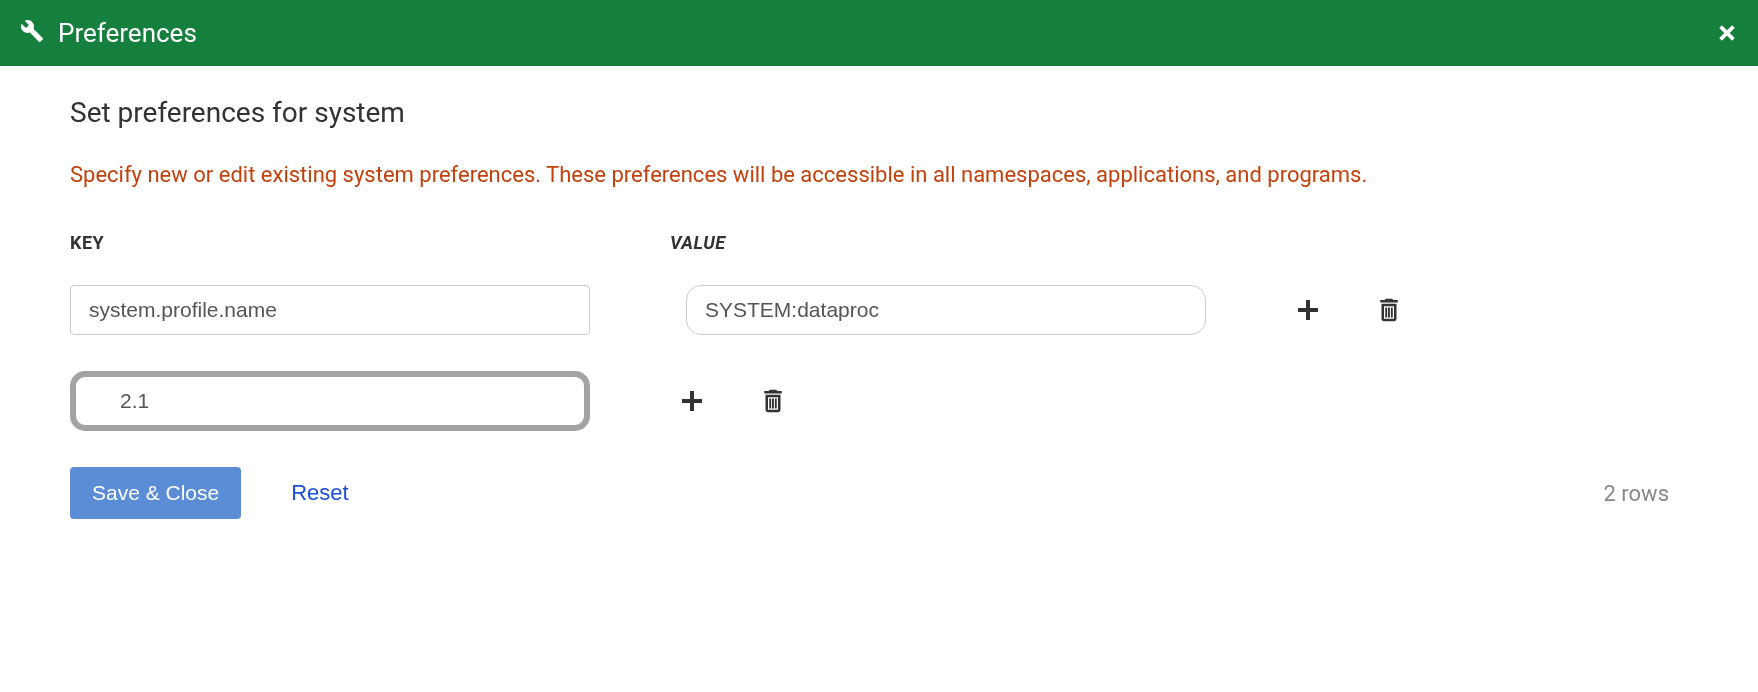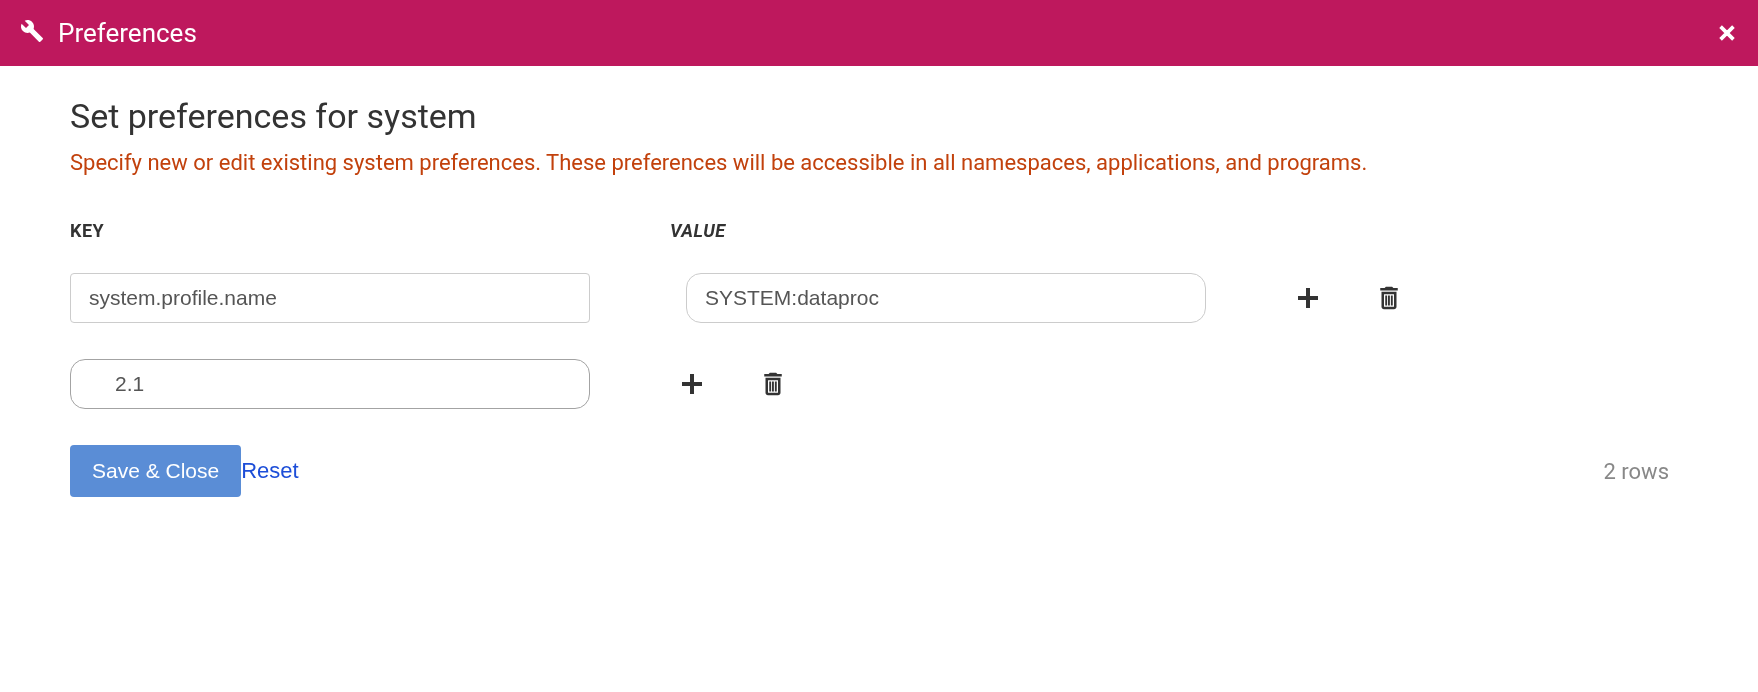--- a/index.html
+++ b/index.html
@@ -6,21 +6,21 @@
       box-sizing: border-box;
       margin: 0;
       padding: 0;
     }
     body {
       font-family: -apple-system, BlinkMacSystemFont, "Segoe UI", Roboto, "Helvetica Neue", Arial, sans-serif;
       background: #ffffff;
       color: #333333;
     }
     .header {
-      background: #be185d;
+      background: #15803d;
       color: #ffffff;
       padding: 18px 20px;
       display: flex;
       align-items: center;
       justify-content: space-between;
     }
     .header-left {
       display: flex;
       align-items: center;
       gap: 14px;
@@ -31,24 +31,24 @@
     }
     .close-btn {
       cursor: pointer;
       display: flex;
       align-items: center;
     }
     .content {
       padding: 30px 70px;
     }
     .page-title {
-      font-size: 34px;
+      font-size: 28px;
       font-weight: 400;
       color: #333333;
-      margin-bottom: 9px;
+      margin-bottom: 28px;
     }
     .page-subtitle {
       font-size: 22px;
       font-weight: 400;
       color: #c2410c;
       line-height: 1.6;
       margin-bottom: 40px;
     }
     .table-header {
       display: flex;
@@ -84,21 +84,21 @@
     }
     .input-value {
       width: 520px;
       padding: 12px 18px;
       font-size: 21px;
       border: 1px solid #cccccc;
       border-radius: 15px;
       color: #555555;
     }
     .input-value.focused {
-      border: 1px solid #a3a3a3;
+      border: 6px solid #a3a3a3;
       outline: none;
       padding-left: 44px;
     }
     .actions {
       display: flex;
       align-items: center;
       gap: 50px;
       margin-left: 70px;
     }
     .icon-btn {
@@ -108,20 +108,21 @@
       justify-content: center;
     }
     .footer {
       display: flex;
       align-items: center;
       justify-content: space-between;
     }
     .footer-left {
       display: flex;
       align-items: center;
+      gap: 50px;
     }
     .save-btn {
       background: #5a8dd6;
       color: #ffffff;
       border: none;
       padding: 14px 22px;
       font-size: 21px;
       border-radius: 4px;
       cursor: pointer;
     }

